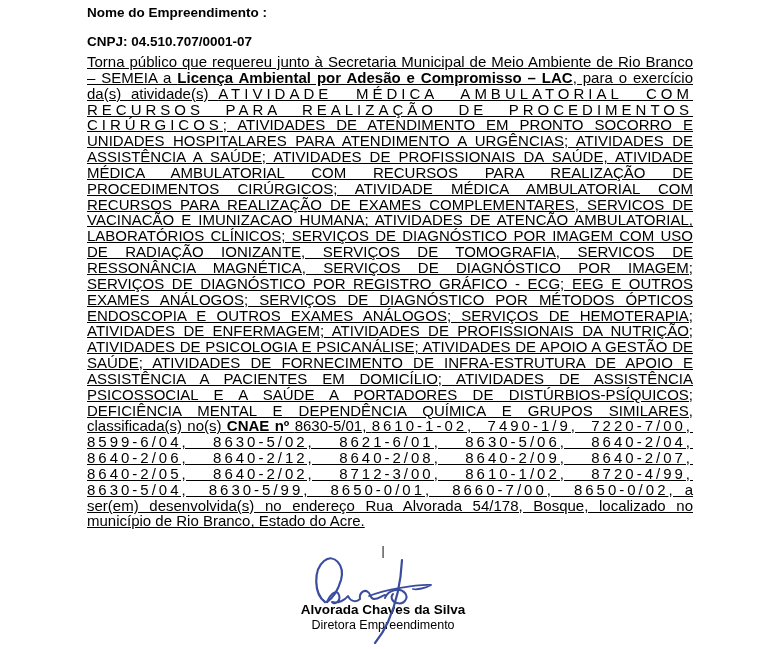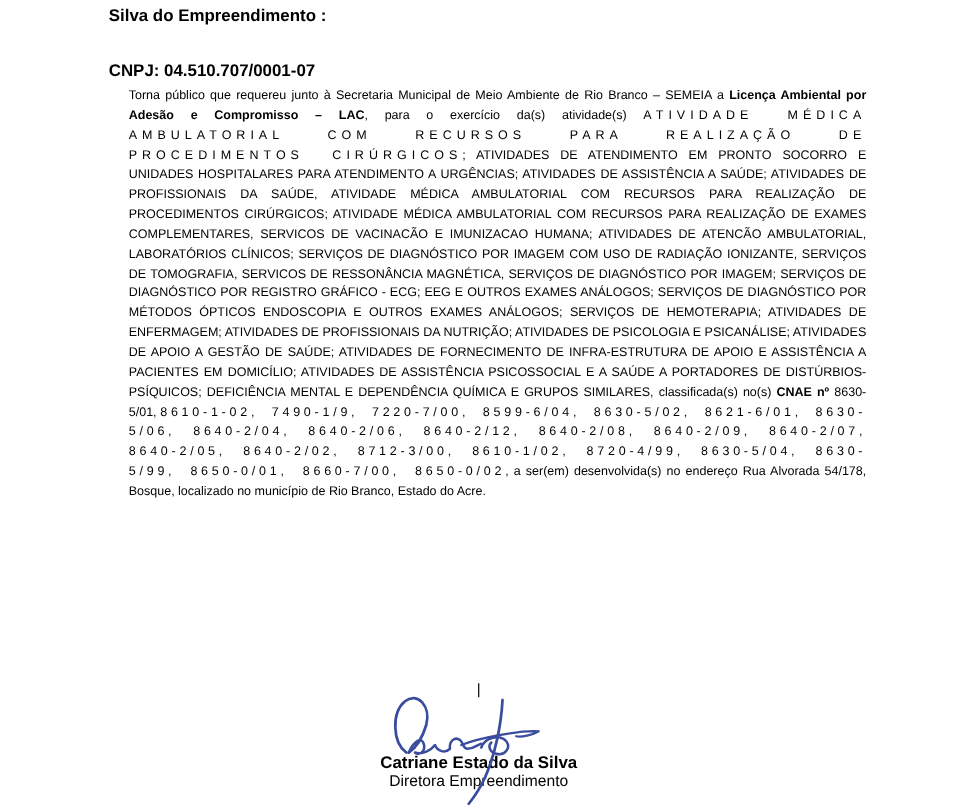--- a/index.html
+++ b/index.html
@@ -17,26 +17,27 @@
     left: 87px;
     top: 5px;
     width: 606px;
   }
   .doc-heading {
     font-weight: bold;
     font-size: 13.5px;
     line-height: 16px;
     white-space: pre;
   }
-  .cnpj { margin-top: 28px; }
+  .cnpj { margin-top: 13px; }
   .body-text {
-    margin: 4px 0 0 16px;
-    font-size: 10px;
+    margin: 4px 0 0 0;
+    font-size: 15px;
     line-height: 15.85px;
     text-align: justify;
+    text-decoration: underline;
   }
   .b { font-weight: bold; }
   .sp1 { letter-spacing: 4px; word-spacing: 10px; }
   .sp2 { letter-spacing: 3px; word-spacing: 5px; }
   .sig-block {
     position: absolute;
     left: 80px;
     top: 544px;
     width: 606px;
     text-align: center;
@@ -66,30 +67,30 @@
     margin-top: 1px;
     font-size: 12.5px;
     line-height: 14px;
   }
 </style>
 </head>
 <body>
 
 <div class="page">
   <div class="content">
-    <div class="doc-heading">Silva do Empreendimento :</div>
+    <div class="doc-heading">Nome do Empreendimento :</div>
     <div class="doc-heading cnpj">CNPJ: 04.510.707/0001-07</div>
     <p class="body-text"><span>Torna público que requereu junto à Secretaria Municipal de Meio Ambiente de Rio Branco – SEMEIA a </span><span class="b">Licença Ambiental por Adesão e Compromisso – LAC</span><span>, para o exercício da(s) atividade(s) </span><span class="sp1">ATIVIDADE MÉDICA AMBULATORIAL COM RECURSOS PARA REALIZAÇÃO DE PROCEDIMENTOS CIRÚRGICOS</span><span>; ATIVIDADES DE ATENDIMENTO EM PRONTO SOCORRO E UNIDADES HOSPITALARES PARA ATENDIMENTO A URGÊNCIAS; ATIVIDADES DE ASSISTÊNCIA A SAÚDE; ATIVIDADES DE PROFISSIONAIS DA SAÚDE, ATIVIDADE MÉDICA AMBULATORIAL COM RECURSOS PARA REALIZAÇÃO DE PROCEDIMENTOS CIRÚRGICOS; ATIVIDADE MÉDICA AMBULATORIAL COM RECURSOS PARA REALIZAÇÃO DE EXAMES COMPLEMENTARES, SERVICOS DE VACINACÃO E IMUNIZACAO HUMANA; ATIVIDADES DE ATENCÃO AMBULATORIAL, LABORATÓRIOS CLÍNICOS; SERVIÇOS DE DIAGNÓSTICO POR IMAGEM COM USO DE RADIAÇÃO IONIZANTE, SERVIÇOS DE TOMOGRAFIA, SERVICOS DE RESSONÂNCIA MAGNÉTICA, SERVIÇOS DE DIAGNÓSTICO POR IMAGEM; SERVIÇOS DE DIAGNÓSTICO POR REGISTRO GRÁFICO - ECG; EEG E OUTROS EXAMES ANÁLOGOS; SERVIÇOS DE DIAGNÓSTICO POR MÉTODOS ÓPTICOS ENDOSCOPIA E OUTROS EXAMES ANÁLOGOS; SERVIÇOS DE HEMOTERAPIA; ATIVIDADES DE ENFERMAGEM; ATIVIDADES DE PROFISSIONAIS DA NUTRIÇÃO; ATIVIDADES DE PSICOLOGIA E PSICANÁLISE; ATIVIDADES DE APOIO A GESTÃO DE SAÚDE; ATIVIDADES DE FORNECIMENTO DE INFRA-ESTRUTURA DE APOIO E ASSISTÊNCIA A PACIENTES EM DOMICÍLIO; ATIVIDADES DE ASSISTÊNCIA PSICOSSOCIAL E A SAÚDE A PORTADORES DE DISTÚRBIOS-PSÍQUICOS; DEFICIÊNCIA MENTAL E DEPENDÊNCIA QUÍMICA E GRUPOS SIMILARES,  classificada(s)  no(s)  </span><span class="b">CNAE nº </span><span>8630-5/01, </span><span class="sp2">8610-1-02, 7490-1/9, 7220-7/00, 8599-6/04, 8630-5/02, 8621-6/01, 8630-5/06, 8640-2/04, 8640-2/06, 8640-2/12, 8640-2/08, 8640-2/09, 8640-2/07, 8640-2/05, 8640-2/02, 8712-3/00, 8610-1/02, 8720-4/99, 8630-5/04, 8630-5/99, 8650-0/01, 8660-7/00, 8650-0/02</span><span>, a ser(em) desenvolvida(s) no endereço Rua Alvorada 54/178, Bosque, localizado no município de Rio Branco, Estado do Acre.</span></p>
   </div>
 
   <div class="sig-block">
     <div class="tick">|</div>
     <svg class="sig-svg" viewBox="0 0 150 92" fill="none" stroke-linecap="round" stroke-linejoin="round">
       <path d="M16 50 C5 42 4 18 15 9 C25 1 36 13 32 28 C29 38 24 46 18 50" stroke-width="2.2" stroke="#3a4c9e"></path>
       <path d="M18 50 C22 41 28 37 30 43 C32 49 26 53 23 50 C29 52 36 48 39 44 C41 49 47 51 51 47 C50 41 55 37 59 40 C62 42 61 47 65 47 C70 47 72 44 76 43" stroke-width="2" stroke="#3a4c9e"></path>
       <path d="M76 46 C79 38 91 35 96 41 C100 46 95 53 88 51 C83 50 81 45 84 42" stroke-width="2" stroke="#3a4c9e"></path>
       <path d="M60 44 C75 38 108 32 122 33 C117 36 108 38 104 37" stroke-width="1.8" stroke="#3a4c9e"></path>
       <path d="M93 8 C92 28 87 52 79 70 C75 79 70 86 66 91" stroke-width="2.2" stroke="#3a4c9e"></path>
     </svg>
-    <div class="sig-name">Catriane Estado da Silva</div>
+    <div class="sig-name">Alvorada Chaves da Silva</div>
     <div class="sig-title">Diretora Empreendimento</div>
   </div>
 </div>
 
 </body></html>

